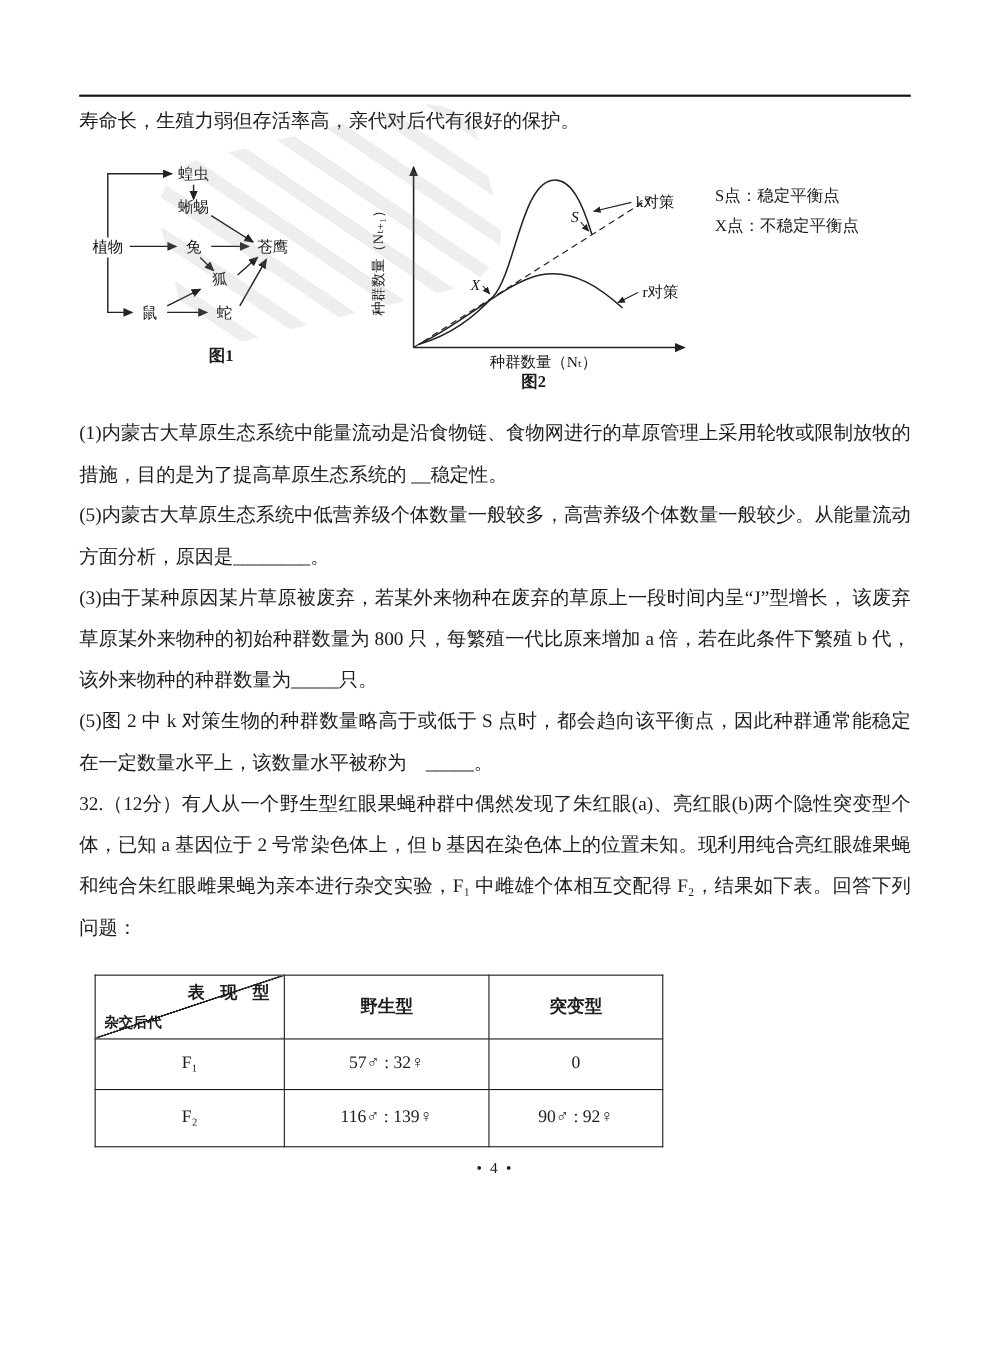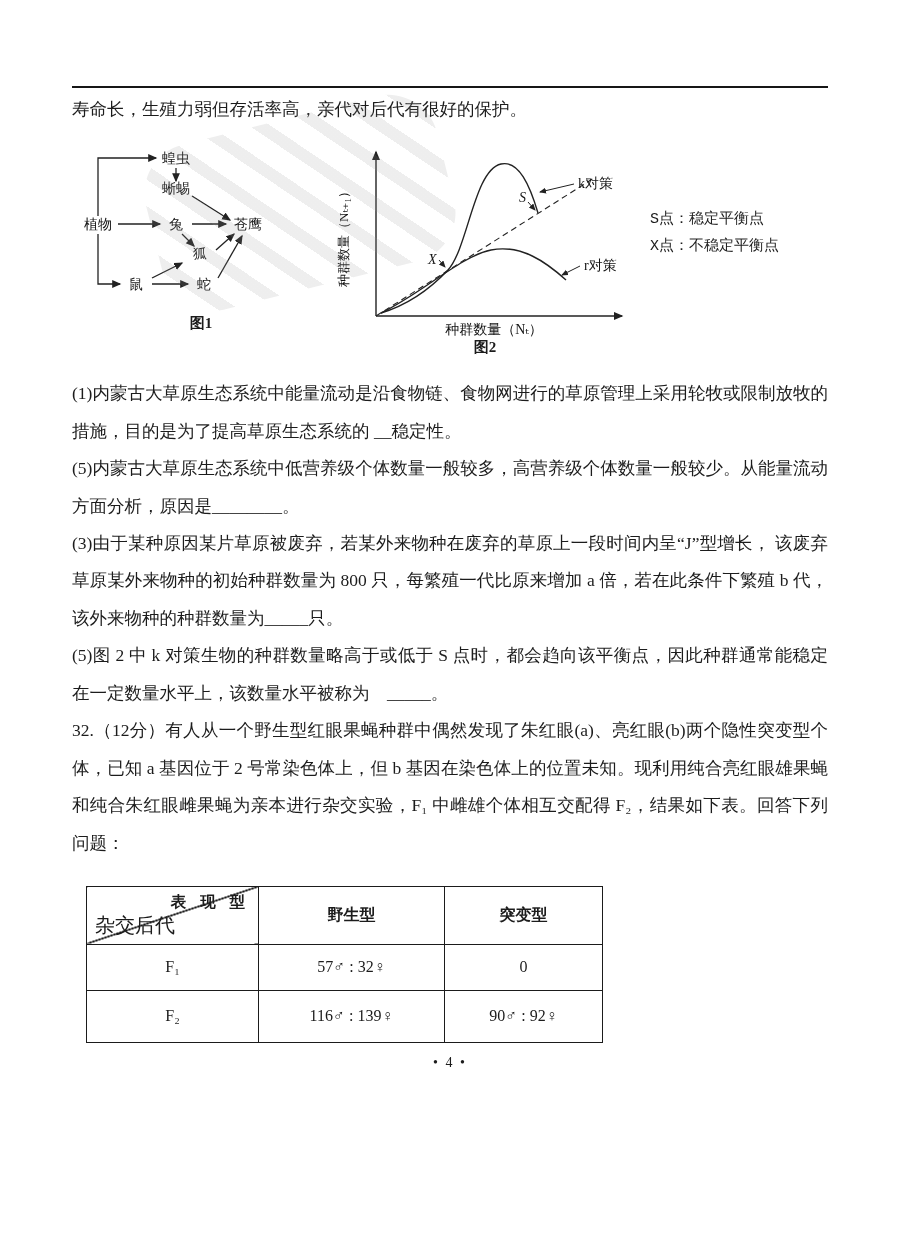--- a/index.html
+++ b/index.html
@@ -16,39 +16,39 @@
   .watermark {
     position:absolute; left:150px; top:118px; width:300px; height:170px;
     background:repeating-linear-gradient(48deg, rgba(150,150,150,0.16) 0 12px, transparent 12px 34px);
     transform:rotate(-14deg); border-radius:50px; pointer-events:none;
   }
   .intro { margin-top:96px; font-size:17.5px; line-height:1.5; }
   .figures { display:flex; margin-top:14px; margin-left:4px; align-items:flex-start; }
   .figbox { display:flex; flex-direction:column; align-items:center; }
   .caption { font-size:15px; font-weight:bold; margin-top:0px; }
   .fig2-caption { margin-top:-2px; }
-  .legend { margin-top:70px; margin-left:6px; font-size:15px; line-height:1.8; white-space:nowrap;font-family:Liberation Mono, monospace; }
+  .legend { margin-top:30px; margin-left:6px; font-size:15px; line-height:1.8; white-space:nowrap; }
   svg text { font-family:"Liberation Serif","DejaVu Serif",serif; }
   .questions { margin-top:18px; }
   .questions p { font-size:17.5px; line-height:2.14; text-align:justify; }
   .xtable { border-collapse:collapse; margin:24px 0 0 14px; table-layout:fixed; }
   .xtable th, .xtable td {
     border:1.7px solid #1b1b1b; text-align:center; vertical-align:middle;
     font-size:16px; padding:2px 4px;
   }
   .xtable th { font-weight:bold; }
   .row-head { height:58px; }
   .row-f1 { height:46px; }
   .row-f2 { height:52px; }
   .diag {
     position:relative;
     background:linear-gradient(to bottom right, transparent 49.4%, #1b1b1b 49.4%, #1b1b1b 50.6%, transparent 50.6%);
   }
   .diag-top { position:absolute; top:5px; right:8px; letter-spacing:5px; font-weight:bold; font-size:15.5px; }
-  .diag-bottom { position:absolute; bottom:5px; left:8px; font-weight:normal; font-size:20px; }
+  .diag-bottom { position:absolute; bottom:5px; left:8px; font-weight:bold; font-size:13px; }
   .footer { text-align:center; margin-top:12px; font-size:14px; letter-spacing:2px; }
 </style>
 </head>
 <body>
 
 <div class="page">
   <div class="top-rule"></div>
   <div class="watermark"></div>
 
   <p class="intro">寿命长，生殖力弱但存活率高，亲代对后代有很好的保护。</p>

